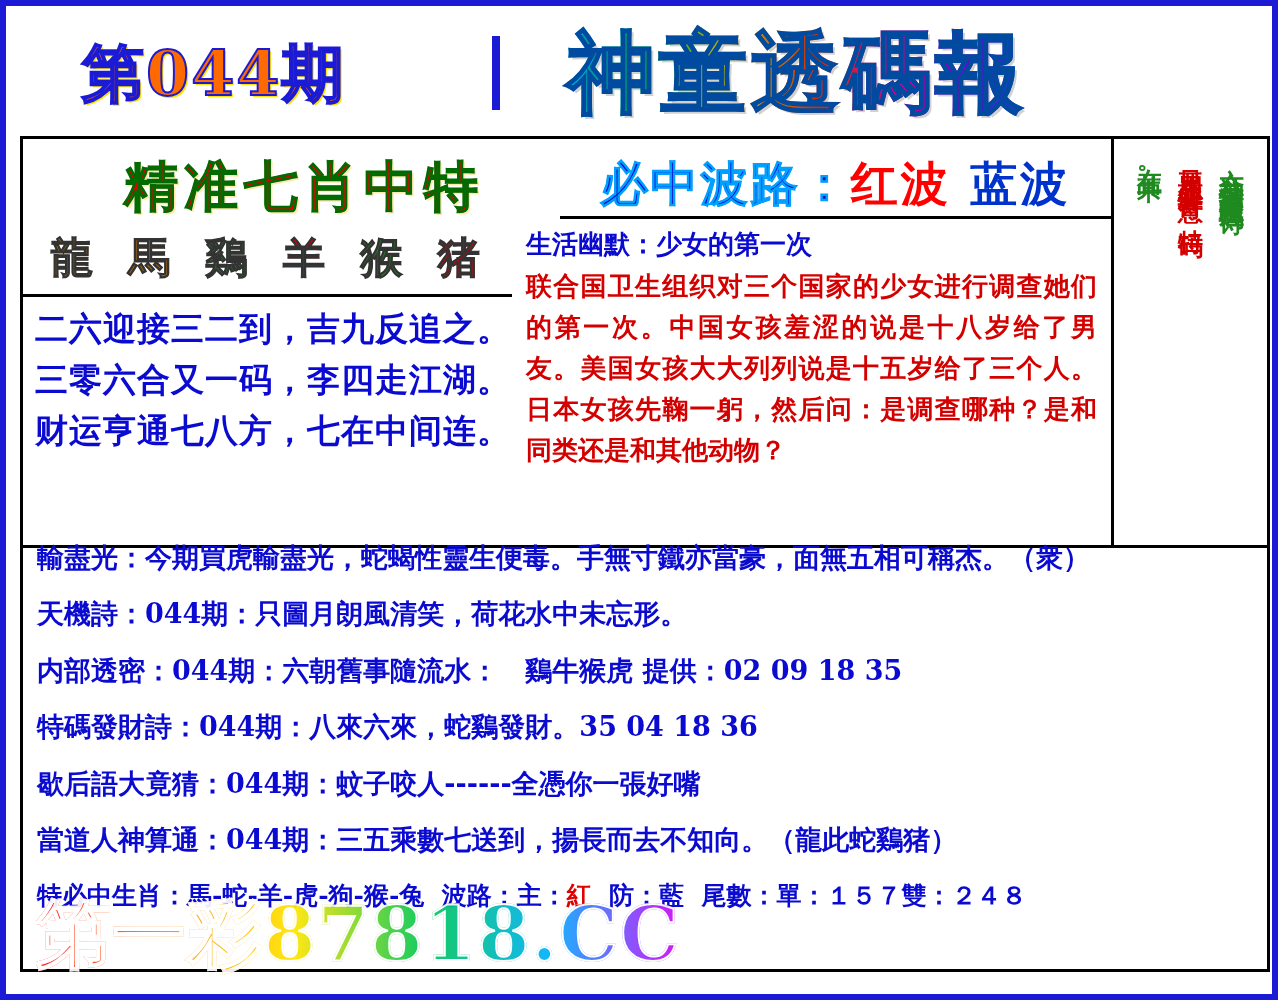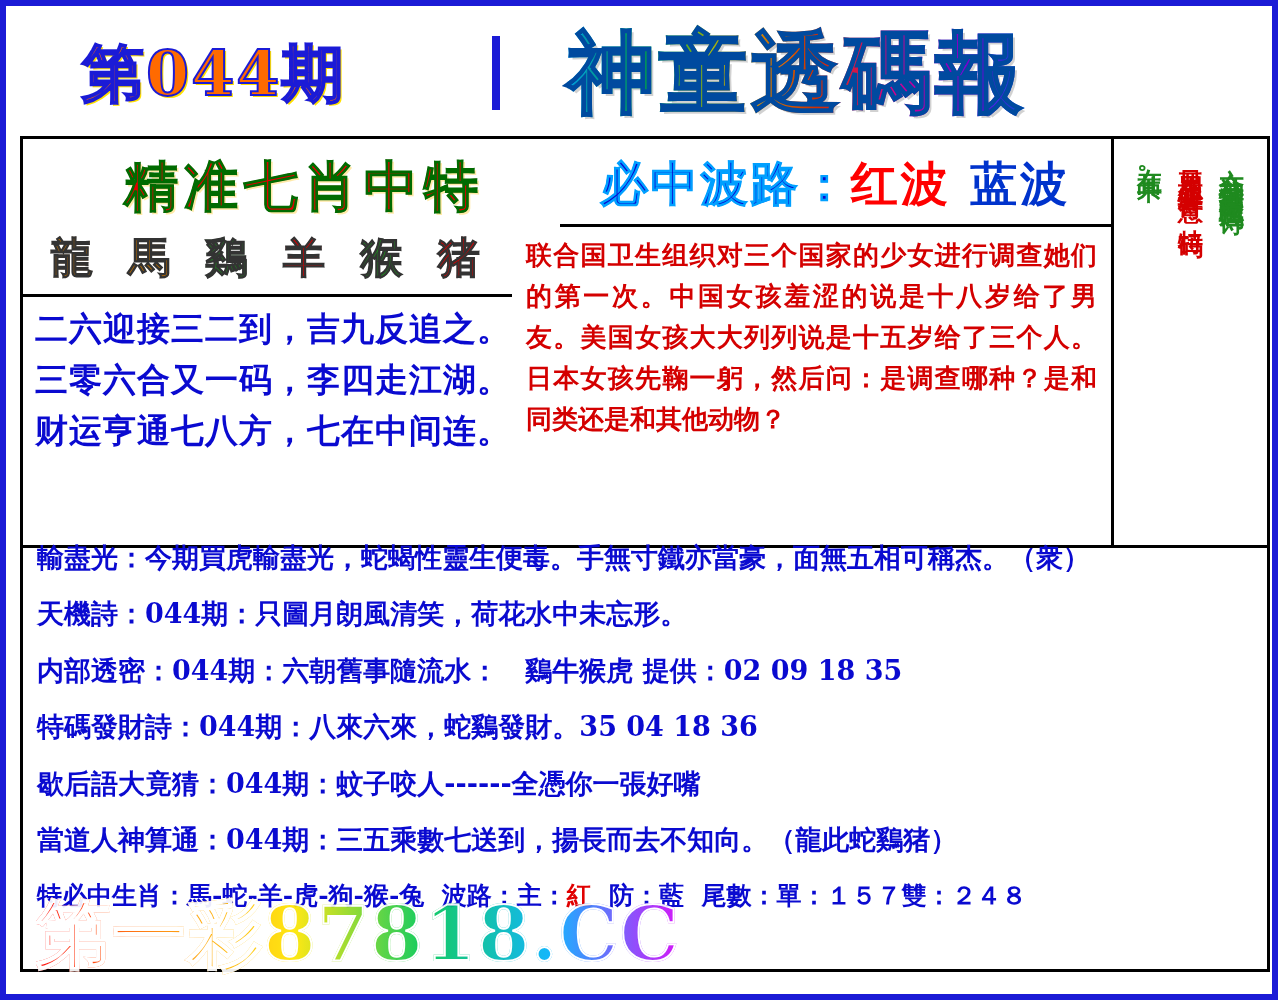--- a/index.html
+++ b/index.html
@@ -89,21 +89,20 @@
     letter-spacing:1px;
     line-height:1.55;
     white-space:nowrap;
   }
 
   .cb-title{
     text-align:center;
     font-family:"DejaVu Serif","Liberation Serif",serif;
     font-weight:bold;font-size:47px;
     margin-top:14px;
-    padding-bottom:8px;
     border-bottom:3px solid #000;
     letter-spacing:3px;
     margin-left:48px;
   }
   .cb-title .w{color:#0a0ad0;-webkit-text-stroke:1px #00a0ff;}
   .cb-title .r{color:#ff0000;}
   .cb-title .b{color:#0033cc;}
 
   .joke{padding:8px 14px 0 14px;}
   .joke .jt{
@@ -189,20 +188,21 @@
         <div>三零六合又一码，李四走江湖。</div>
         <div>财运亨通七八方，七在中间连。</div>
       </div>
     </div>
 
     <div class="box center-box">
       <div class="cb-title">
         <span class="w">必中波路：</span><span class="r">红波</span>&nbsp;<span class="b">蓝波</span>
       </div>
       <div class="joke">
+        <div class="jt">生活幽默：少女的第一次</div>
         <p>联合国卫生组织对三个国家的少女进行调查她们的第一次。中国女孩羞涩的说是十八岁给了男友。美国女孩大大列列说是十五岁给了三个人。日本女孩先鞠一躬，然后问：是调查哪种？是和同类还是和其他动物？</p>
       </div>
     </div>
 
     <div class="box right-box">
       <div class="vcol vc0">六合神童特别奉献透码诗</div>
       <div class="vcol vc1">只要用心解开诗意，特码</div>
       <div class="vcol vc2">在其中。</div>
     </div>
   </div>

